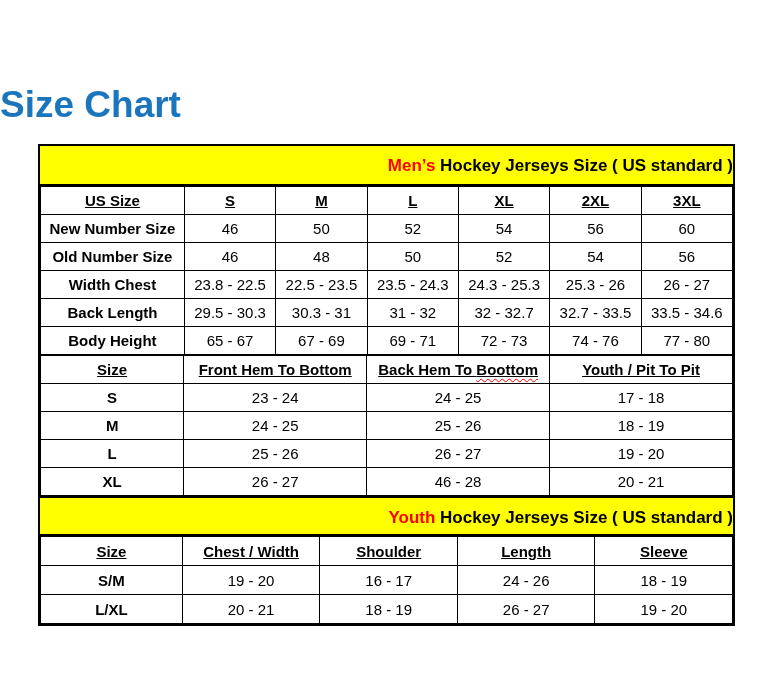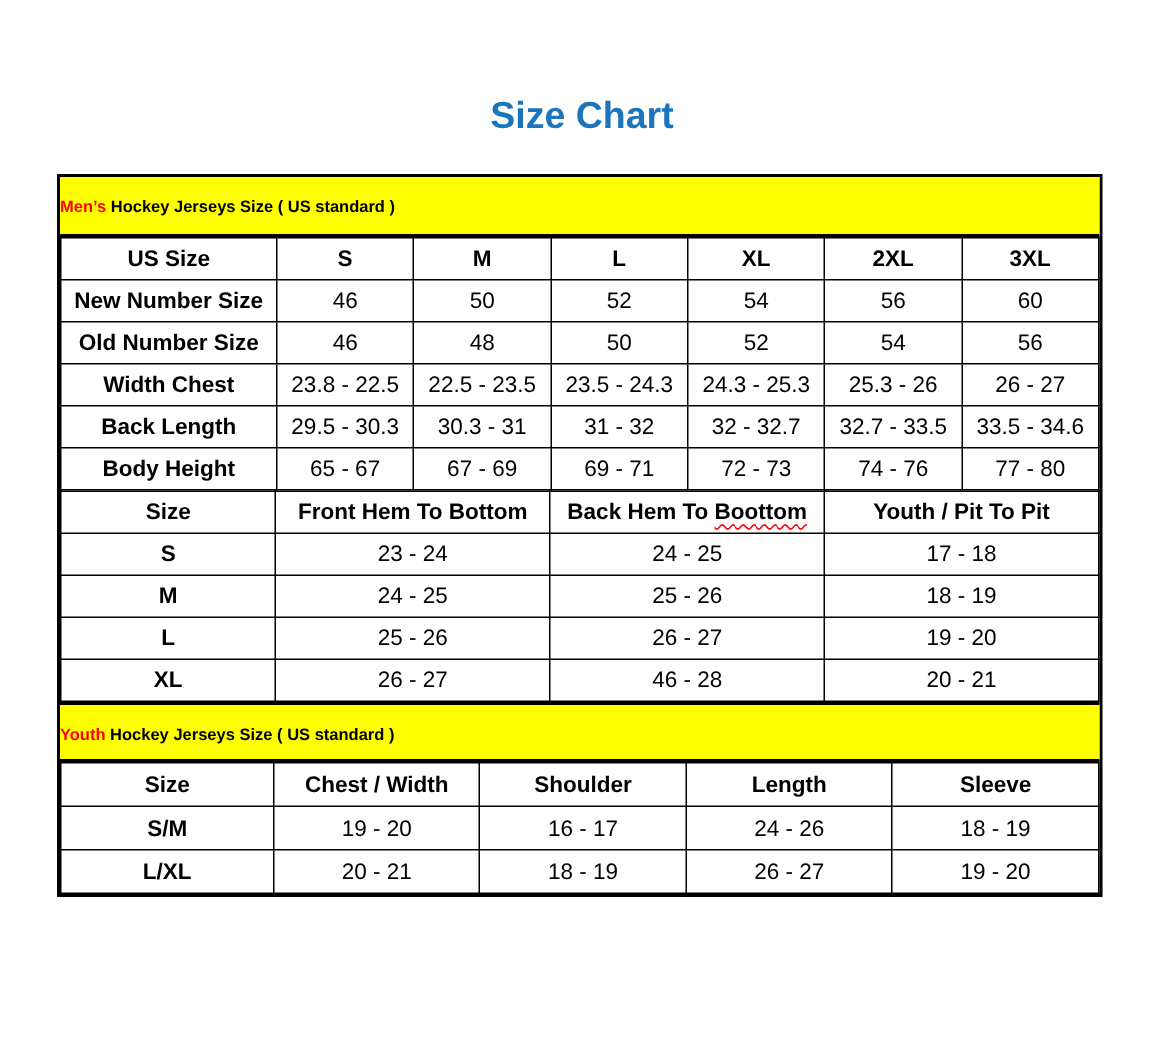--- a/index.html
+++ b/index.html
@@ -4,57 +4,56 @@
 <style>
   * { box-sizing: border-box; margin: 0; padding: 0; }
   html, body { background: #ffffff; }
   body {
     width: 776px; height: 692px; overflow: hidden;
     font-family: "Liberation Sans", sans-serif;
     color: #000000;
     position: relative;
   }
   .title {
-    text-align: center;
-    padding-top: 56px;
-    font-size: 25px;
+    padding-top: 84px;
+    font-size: 37px;
     line-height: 42px;
     font-weight: 700;
     letter-spacing: 0px;
     color: var(--title-blue, #1B75BC);
   }
   .chart {
     width: 697px;
     margin: 18px 0 0 38px;
     border: 2px solid var(--table-border-black, #000);
     background: #fff;
   }
   .band {
     background: var(--section-header-yellow, #FFFF00);
-    text-align: left;
+    text-align: right;
     font-weight: 700;
-    font-size: 11px;
+    font-size: 17px;
     height: 40px;
     line-height: 40px;
     border-top: 2px solid var(--table-border-black, #000);
     border-bottom: 2px solid var(--table-border-black, #000);
     white-space: pre-wrap;
   }
   .section:first-child .band { border-top: none; }
   .hl { color: var(--section-header-red, #FF0000); }
   table { width: 100%; border-collapse: collapse; table-layout: fixed; }
   th, td {
     border: 1.5px solid var(--table-border-black, #000);
     height: 28px;
     text-align: center;
     vertical-align: middle;
     font-size: 15px;
     padding: 0 2px;
   }
-  thead th { font-weight: 700; }
+  thead th { font-weight: 700; text-decoration: underline; }
   td { font-weight: 400; }
   .row-label { font-weight: 700; }
   .section-womens .row-label, .section-youth .row-label { font-weight: 700; }
   .section-youth th, .section-youth td { height: 29px; }
   
   .section-mens   col.col-label { width: 20.8%; }
   .section-mens   col.col-data  { width: 13.2%; }
   .section-womens col.col-label { width: 20.7%; }
   .section-womens col.col-data  { width: 26.43%; }
   .section-youth  col.col-label { width: 20.5%; }

